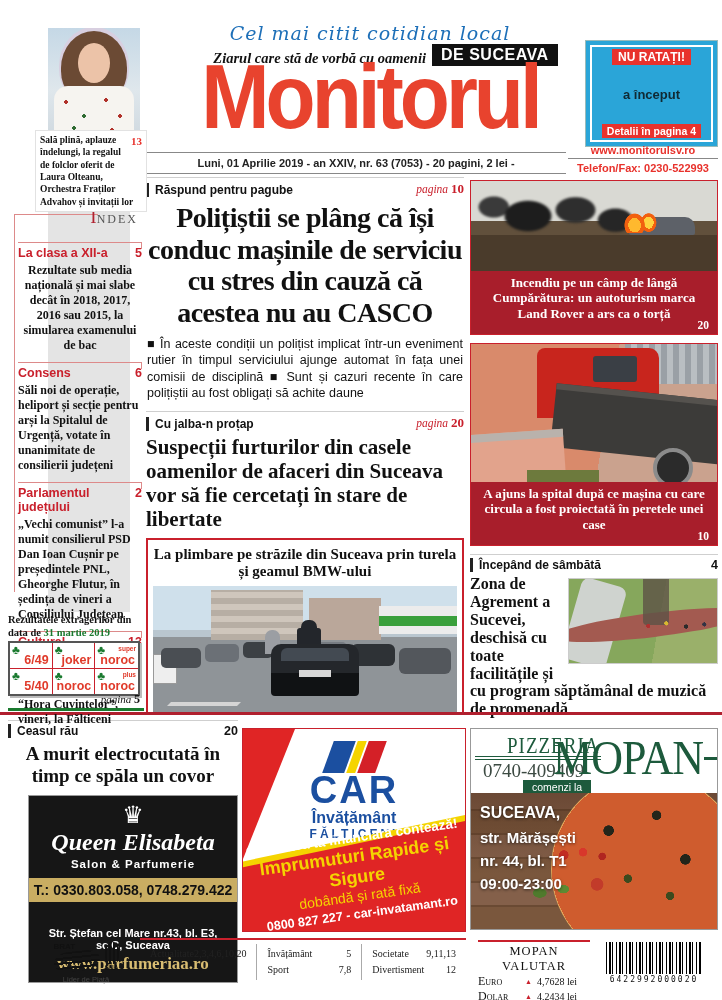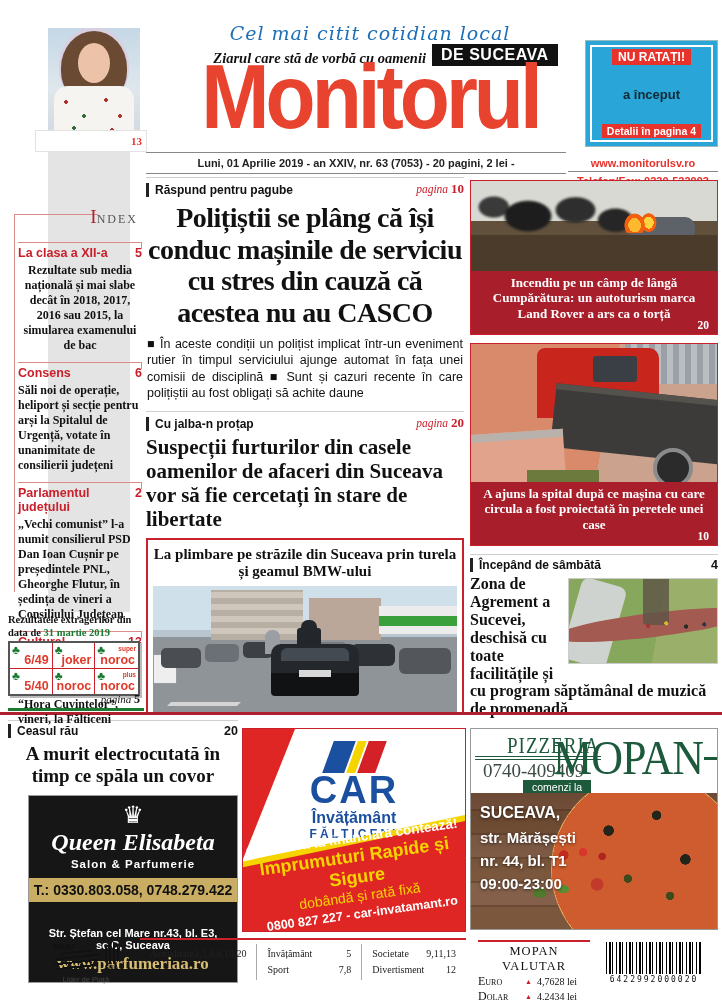--- a/index.html
+++ b/index.html
@@ -17,21 +17,21 @@
     font-size:82px;line-height:1;color:#e8432e;letter-spacing:-4px;transform:scaleY(1.1);transform-origin:top}
   .promo{position:absolute;left:585px;top:40px;width:133px;height:107px;background:#2aa5d8;
     padding:4px;box-sizing:border-box;border:1px solid #9bb}
   .promo-inner{border:2px solid #fff;height:100%;box-sizing:border-box;display:flex;flex-direction:column;
     align-items:center;justify-content:space-between;padding:2px 0}
   .promo-header{background:#e8322c;color:#fff;font-weight:bold;font-size:12px;padding:1px 6px}
   .promo-line1{font-weight:bold;font-size:13px;color:#102a33}
   .promo-title{color:#fff;font-weight:bold;font-size:18px;line-height:1.05;text-align:center;
     text-shadow:1px 1px 1px #0a6a96;padding:0 4px}
   .promo-footer{background:#e8322c;color:#fff;font-weight:bold;font-size:10.5px;padding:1px 5px}
-  .mast-contact{position:absolute;right:4px;top:157px;width:150px;text-align:center;color:#e8322c;
+  .mast-contact{position:absolute;right:4px;top:144px;width:150px;text-align:center;color:#e8322c;
     font-weight:bold;font-size:11px}
   .mast-contact .site{padding-bottom:2px}
   .mast-contact .phone{border-top:1px solid #888;padding-top:3px}
   .dateline{position:absolute;left:146px;top:152px;width:420px;border-top:1px solid #888;border-bottom:1px solid #888;
     text-align:center;font-weight:bold;font-size:11px;padding:4px 0;color:#222}
 
   
   .teaser-photo{position:absolute;left:48px;top:28px;width:92px;height:112px;overflow:hidden;
     background:linear-gradient(#c5d8e6,#dfe7ec 55%,#cfd8df)}
   .tp-hair{position:absolute;left:13px;top:3px;width:66px;height:74px;background:#6b4a34;border-radius:50% 50% 46% 46%;
@@ -283,20 +283,21 @@
 
   <div class="dateline">Luni, 01 Aprilie 2019 - an XXIV, nr. 63 (7053) - 20 pagini, 2 lei -</div>
 
   <div class="teaser-photo">
     <div class="tp-hair"></div>
     <div class="tp-face"></div>
     <div class="tp-blouse"></div>
   </div>
   <div class="teaser-caption">
     <span class="teaser-page">13</span>
+    <span>Sală plină, aplauze îndelungi, la regalul de folclor oferit de Laura Olteanu, Orchestra Fraților Advahov și invitații lor</span>
   </div>
 
   <div class="sidebar">
     <div class="gray-band"></div>
     <div class="ix-rule-top"></div>
     <div class="ix-v"></div>
     <div class="index-title"><span class="ix-i">I</span><span>NDEX</span></div>
 
     <div class="ix-items">
       <div class="ix-item">

